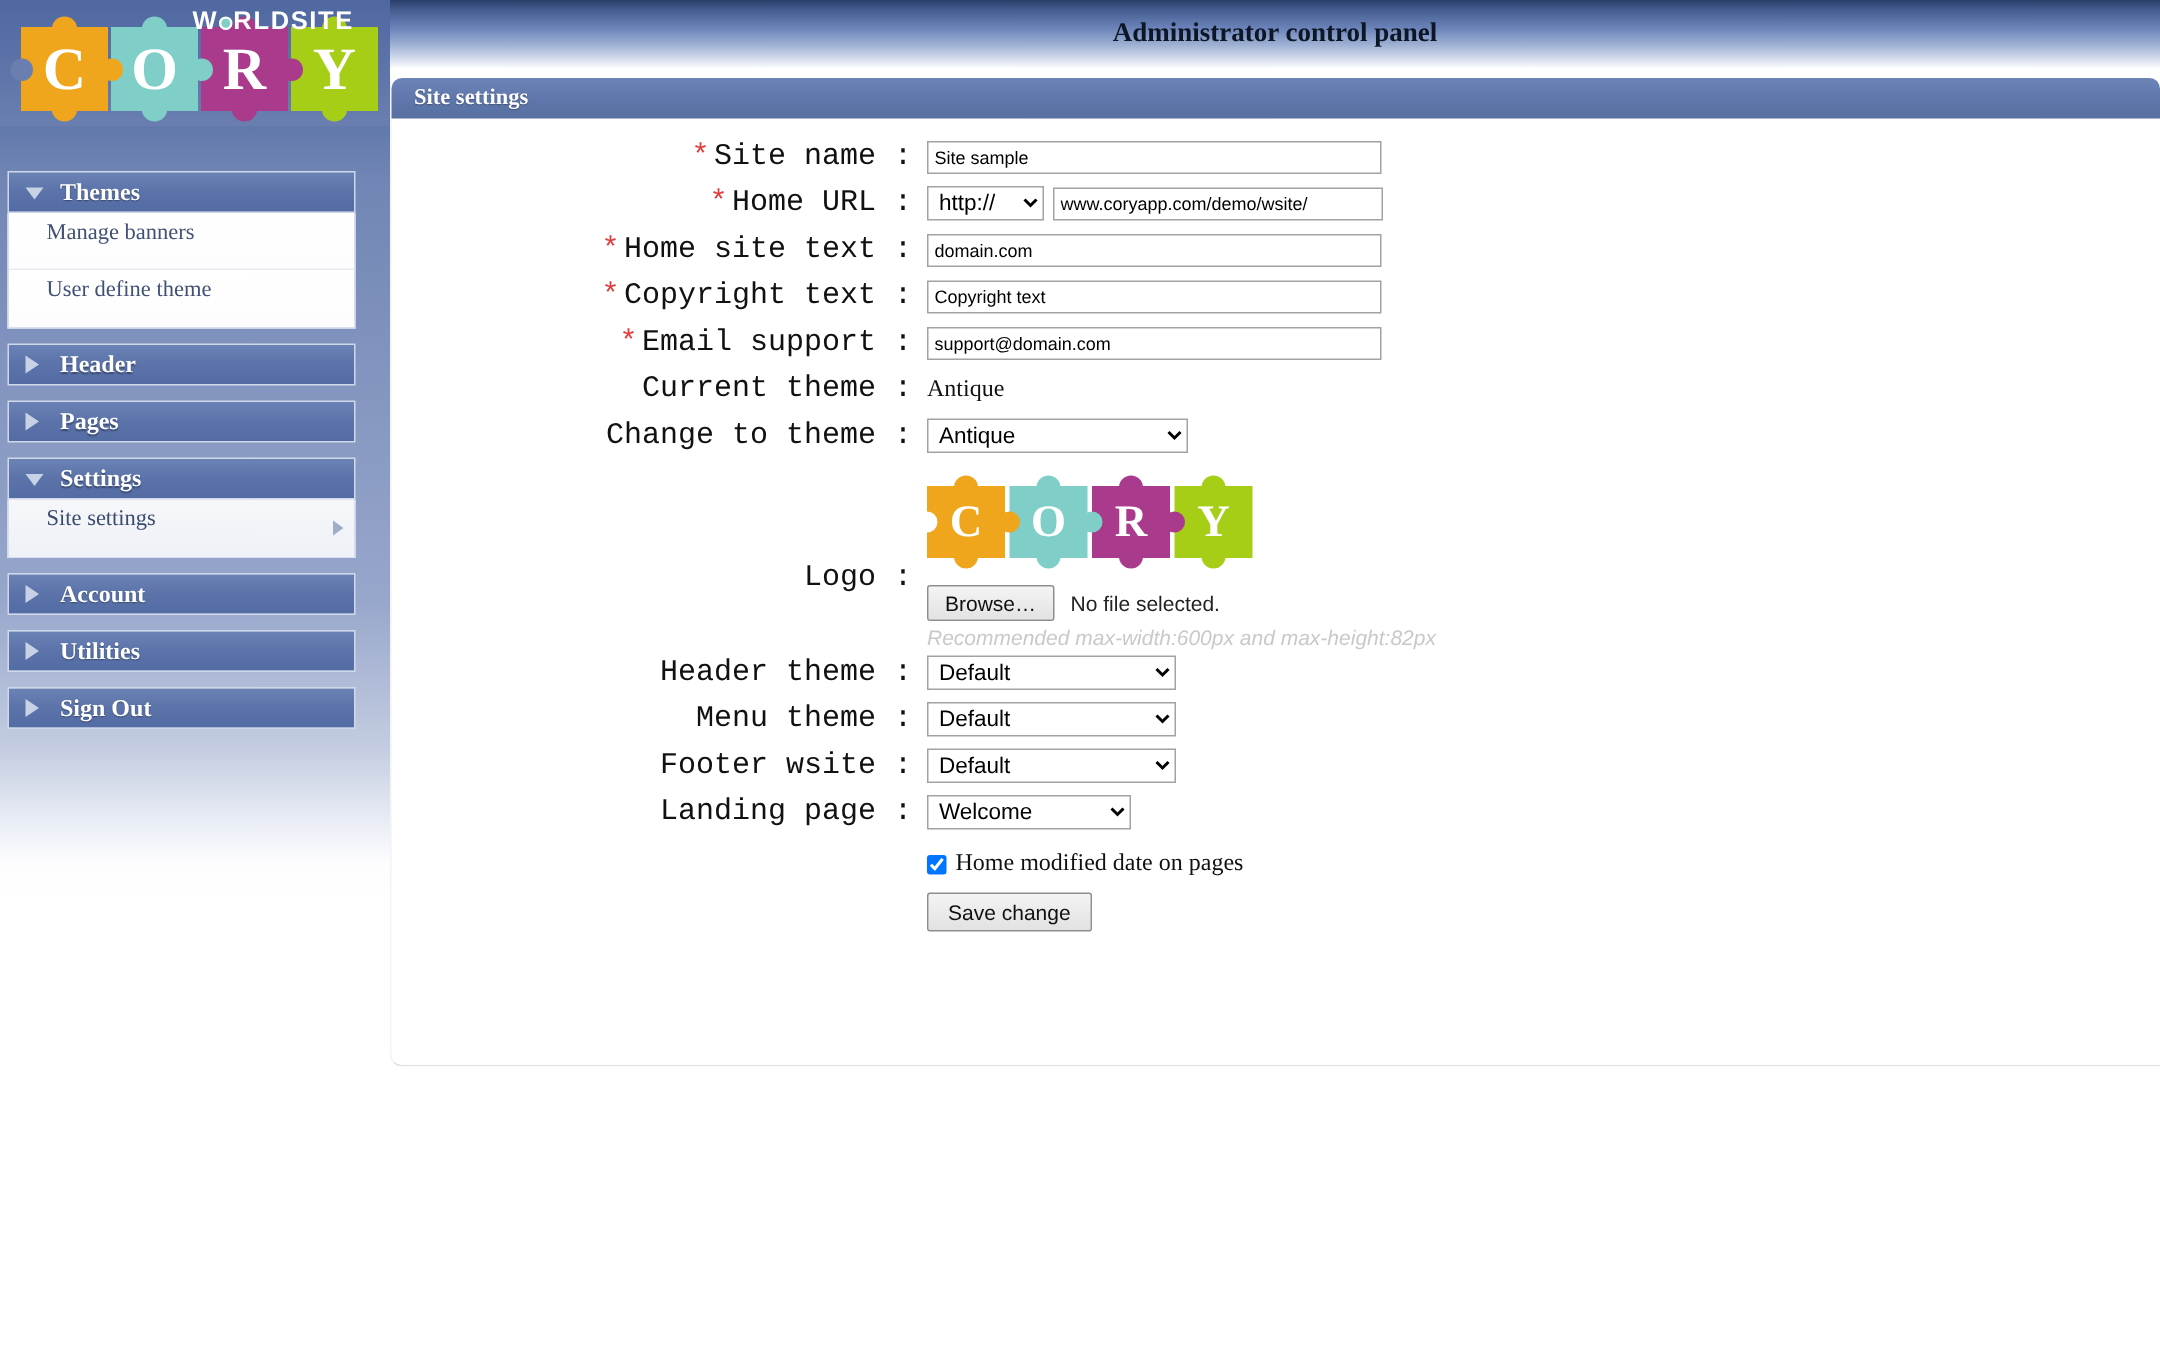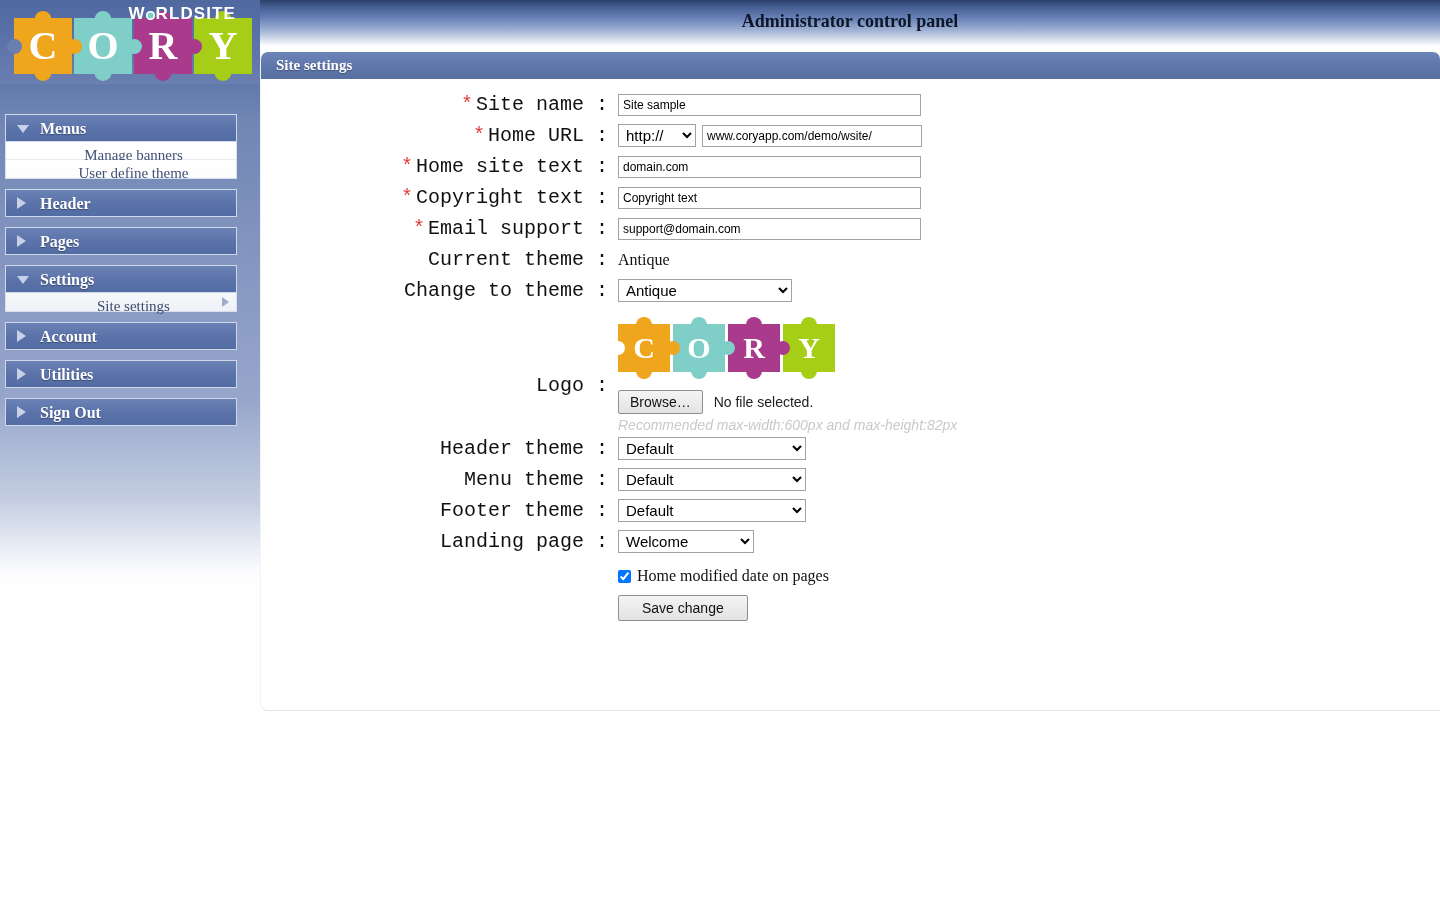--- a/index.html
+++ b/index.html
@@ -156,30 +156,29 @@
     border-width: 8px 6px 0 6px;
     border-color: #c8d2e6 transparent transparent transparent;
   }
   .submenu {
     border: 1px solid #d7dfee;
     border-top: none;
     background: #ffffff;
   }
   .sub-item {
     position: relative;
-    height: 18px;
+    height: 38px;
     line-height: 27px;
     padding-left: 25px;
     font-size: 15px;
     color: #415074;
     background: linear-gradient(to bottom, #ffffff 0%, #fdfdfe 100%);
     border-bottom: 1px solid #e6ebf4;
     cursor: pointer;
     box-sizing: border-box;
-    text-align: center;
   }
   .sub-item:last-child { border-bottom: none; }
   .sub-item.active {
     background: linear-gradient(to bottom, #f6f7fa 0%, #eef1f7 100%);
     color: #3b4a6d;
   }
   .sub-item .chev-r-sm {
     position: absolute;
     right: 7px; top: 50%; margin-top: -5px;
     width: 0; height: 0;
@@ -277,21 +276,21 @@
     color: #000000;
     border: 1px solid #a2a2a2;
     background: #ffffff;
     height: 23px;
     padding: 1px 3px;
     box-sizing: border-box;
     outline: none;
   }
   .sel-proto { width: 78px; margin-right: 6px; }
   .sel-theme { width: 174px; }
-  .sel-def   { width: 188px; }
+  .sel-def   { width: 166px; }
   .sel-land  { width: 136px; }
 
   .static-val {
     font-family: "Liberation Serif", serif;
     font-size: 16px;
     color: #111111;
   }
 
   
   .logo-row { margin-top: 22px; margin-bottom: 4px; align-items: flex-start; }
@@ -340,21 +339,21 @@
     font-family: "Liberation Serif", serif;
     font-size: 16px;
     color: #111111;
   }
   .save-btn {
     font-family: "Liberation Sans", sans-serif;
     font-size: 14px;
     background: linear-gradient(to bottom, #f4f4f4 0%, #e2e2e2 100%);
     border: 1px solid #8e8e8e;
     border-radius: 2px;
-    padding: 4px 23px;
+    padding: 4px 13px;
     color: #111;
     cursor: pointer;
   }
 </style>
 </head>
 <body>
 
 <div id="sidebar">
 
   <div id="logo-banner">
@@ -377,21 +376,21 @@
         <span class="ch">Y</span>
       </span>
     </div>
   </div>
 
   <div id="menu">
 
     <div class="menu-group">
       <div class="menu-head">
         <span class="chev down"></span>
-        <span>Menus</span>
+        <span>Themes</span>
       </div>
       <div class="submenu">
         <div class="sub-item">
           <span>Manage banners</span>
         </div>
         <div class="sub-item">
           <span>User define theme</span>
         </div>
       </div>
     </div>
@@ -551,21 +550,21 @@
     <div class="row">
       <div class="lbl">Menu theme :</div>
       <div class="fld">
         <select class="sel-def">
           <option>Default</option>
         </select>
       </div>
     </div>
 
     <div class="row">
-      <div class="lbl">Footer theme :</div>
+      <div class="lbl">Footer wsite :</div>
       <div class="fld">
         <select class="sel-def">
           <option>Default</option>
         </select>
       </div>
     </div>
 
     <div class="row">
       <div class="lbl">Landing page :</div>
       <div class="fld">

